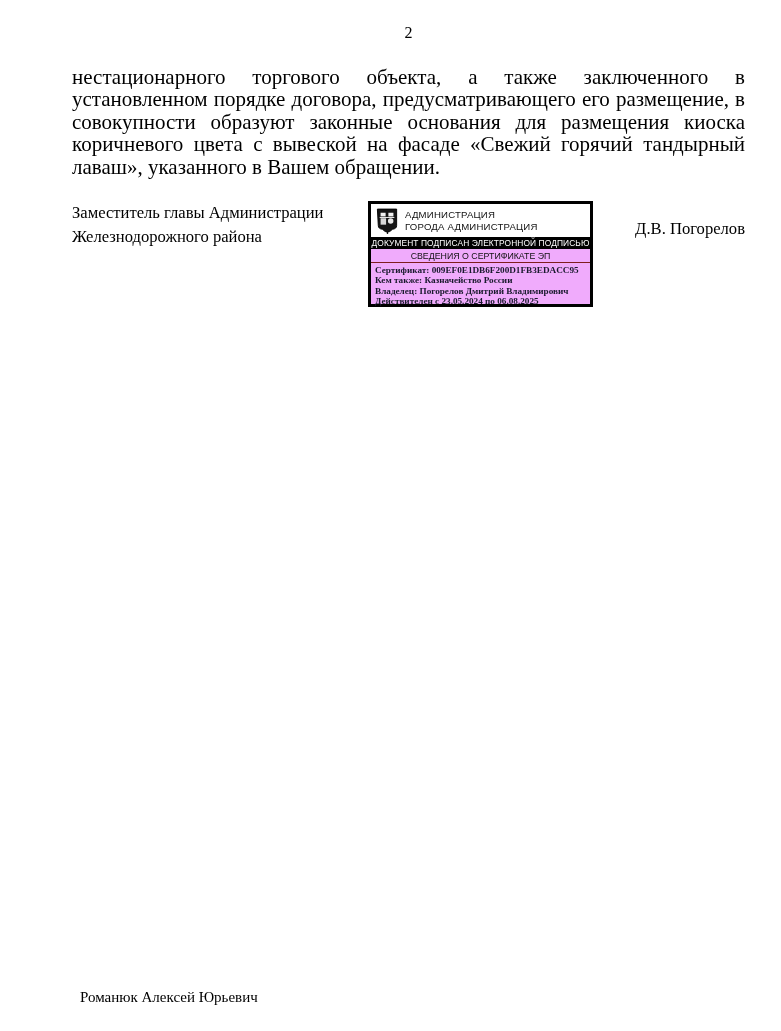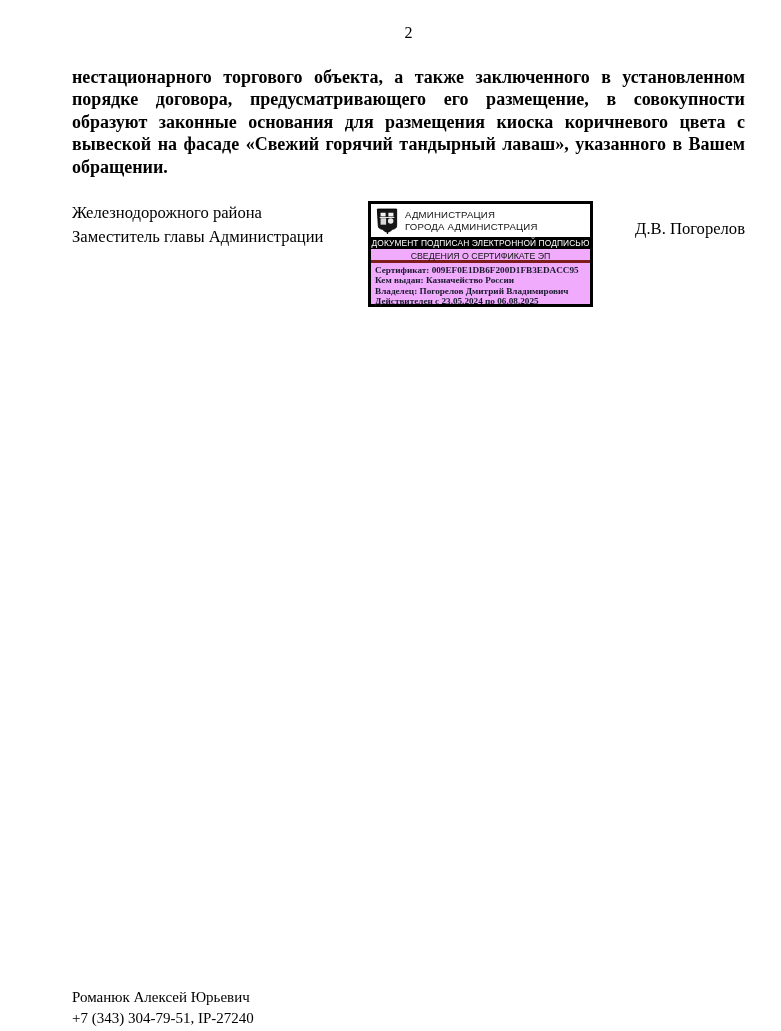--- a/index.html
+++ b/index.html
@@ -19,24 +19,23 @@
     left: 72px;
     width: 673px;
     text-align: center;
     font-size: 16px;
   }
   .body-text {
     position: absolute;
     top: 66px;
     left: 72px;
     width: 673px;
-    font-size: 18px;
+    font-size: 21px;
     line-height: 22.4px;
     text-align: justify;
-    font-weight: bold;
   }
   .sig-position {
     position: absolute;
     top: 201px;
     left: 72px;
     width: 300px;
     font-size: 16.6px;
     line-height: 23.5px;
   }
   .sig-name {
@@ -86,53 +85,54 @@
     text-align: center;
     letter-spacing: 0.1px;
     white-space: nowrap;
     overflow: hidden;
   }
   .stamp-cert-title {
     height: 14px;
     font-size: 8.8px;
     line-height: 14px;
     text-align: center;
-    border-bottom: 3px solid #7f1d1d;
+    border-bottom: 1px solid #7f1d1d;
     color: #111111;
   }
   .stamp-details {
     padding: 2px 3px 0 4px;
     font-family: "Liberation Serif", "DejaVu Serif", serif;
     font-weight: bold;
     font-size: 9.2px;
     line-height: 10.4px;
     white-space: nowrap;
     overflow: hidden;
     color: #1a1a2e;
   }
   .footer {
     position: absolute;
     top: 987px;
-    left: 72px;
+    left: 80px;
     font-size: 15px;
     line-height: 21px;
+    text-align: right;
   }
 </style>
 </head>
 <body>
 
 <div class="page">
 
   <div class="page-number">2</div>
 
   <div class="body-text">нестационарного торгового объекта, а также заключенного в установленном порядке договора, предусматривающего его размещение, в совокупности образуют законные основания для размещения киоска коричневого цвета с вывеской на фасаде «Свежий горячий тандырный лаваш», указанного в Вашем обращении.</div>
 
   <div class="sig-position">
+    <div>Заместитель главы Администрации</div>
     <div>Железнодорожного района</div>
-    <div>Заместитель главы Администрации</div>
   </div>
 
   <div class="stamp">
     <div class="stamp-header">
       <svg class="stamp-emblem" viewBox="0 0 24 28" aria-hidden="true">
         <path d="M1.5 1 h21 v18 q0 3.5 -4.5 4 l-3 2.5 h-2 v2 l-1 -0 v-2 h-2 l-3 -2.5 q-4.5 -0.5 -4.5 -4 z" fill="#161616" stroke="#000" stroke-width="1"></path>
         <rect x="5" y="5" width="5.5" height="4" fill="#f2f2f2"></rect>
         <rect x="13.5" y="5" width="5.5" height="4" fill="#f2f2f2"></rect>
         <rect x="5" y="11" width="6" height="7" fill="#d9d9d9"></rect>
         <circle cx="16" cy="14" r="3" fill="#e8e8e8"></circle>
@@ -140,26 +140,25 @@
       </svg>
       <div class="stamp-org">
         <div>АДМИНИСТРАЦИЯ</div>
         <div>ГОРОДА АДМИНИСТРАЦИЯ</div>
       </div>
     </div>
     <div class="stamp-banner">ДОКУМЕНТ ПОДПИСАН ЭЛЕКТРОННОЙ ПОДПИСЬЮ</div>
     <div class="stamp-cert-title">СВЕДЕНИЯ О СЕРТИФИКАТЕ ЭП</div>
     <div class="stamp-details">
       <div>Сертификат: 009EF0E1DB6F200D1FB3EDACC95</div>
-      <div>Кем выдан: Казначейство России</div>
+      <div>Кем также: Казначейство России</div>
       <div>Владелец: Погорелов Дмитрий Владимирович</div>
       <div>Действителен с 23.05.2024 по 06.08.2025</div>
     </div>
   </div>
 
   <div class="sig-name">Д.В. Погорелов</div>
 
   <div class="footer">
     <div>Романюк Алексей Юрьевич</div>
-    <div>+7 (343) 304-79-51, IP-27240</div>
   </div>
 
 </div>
 
 </body></html>

